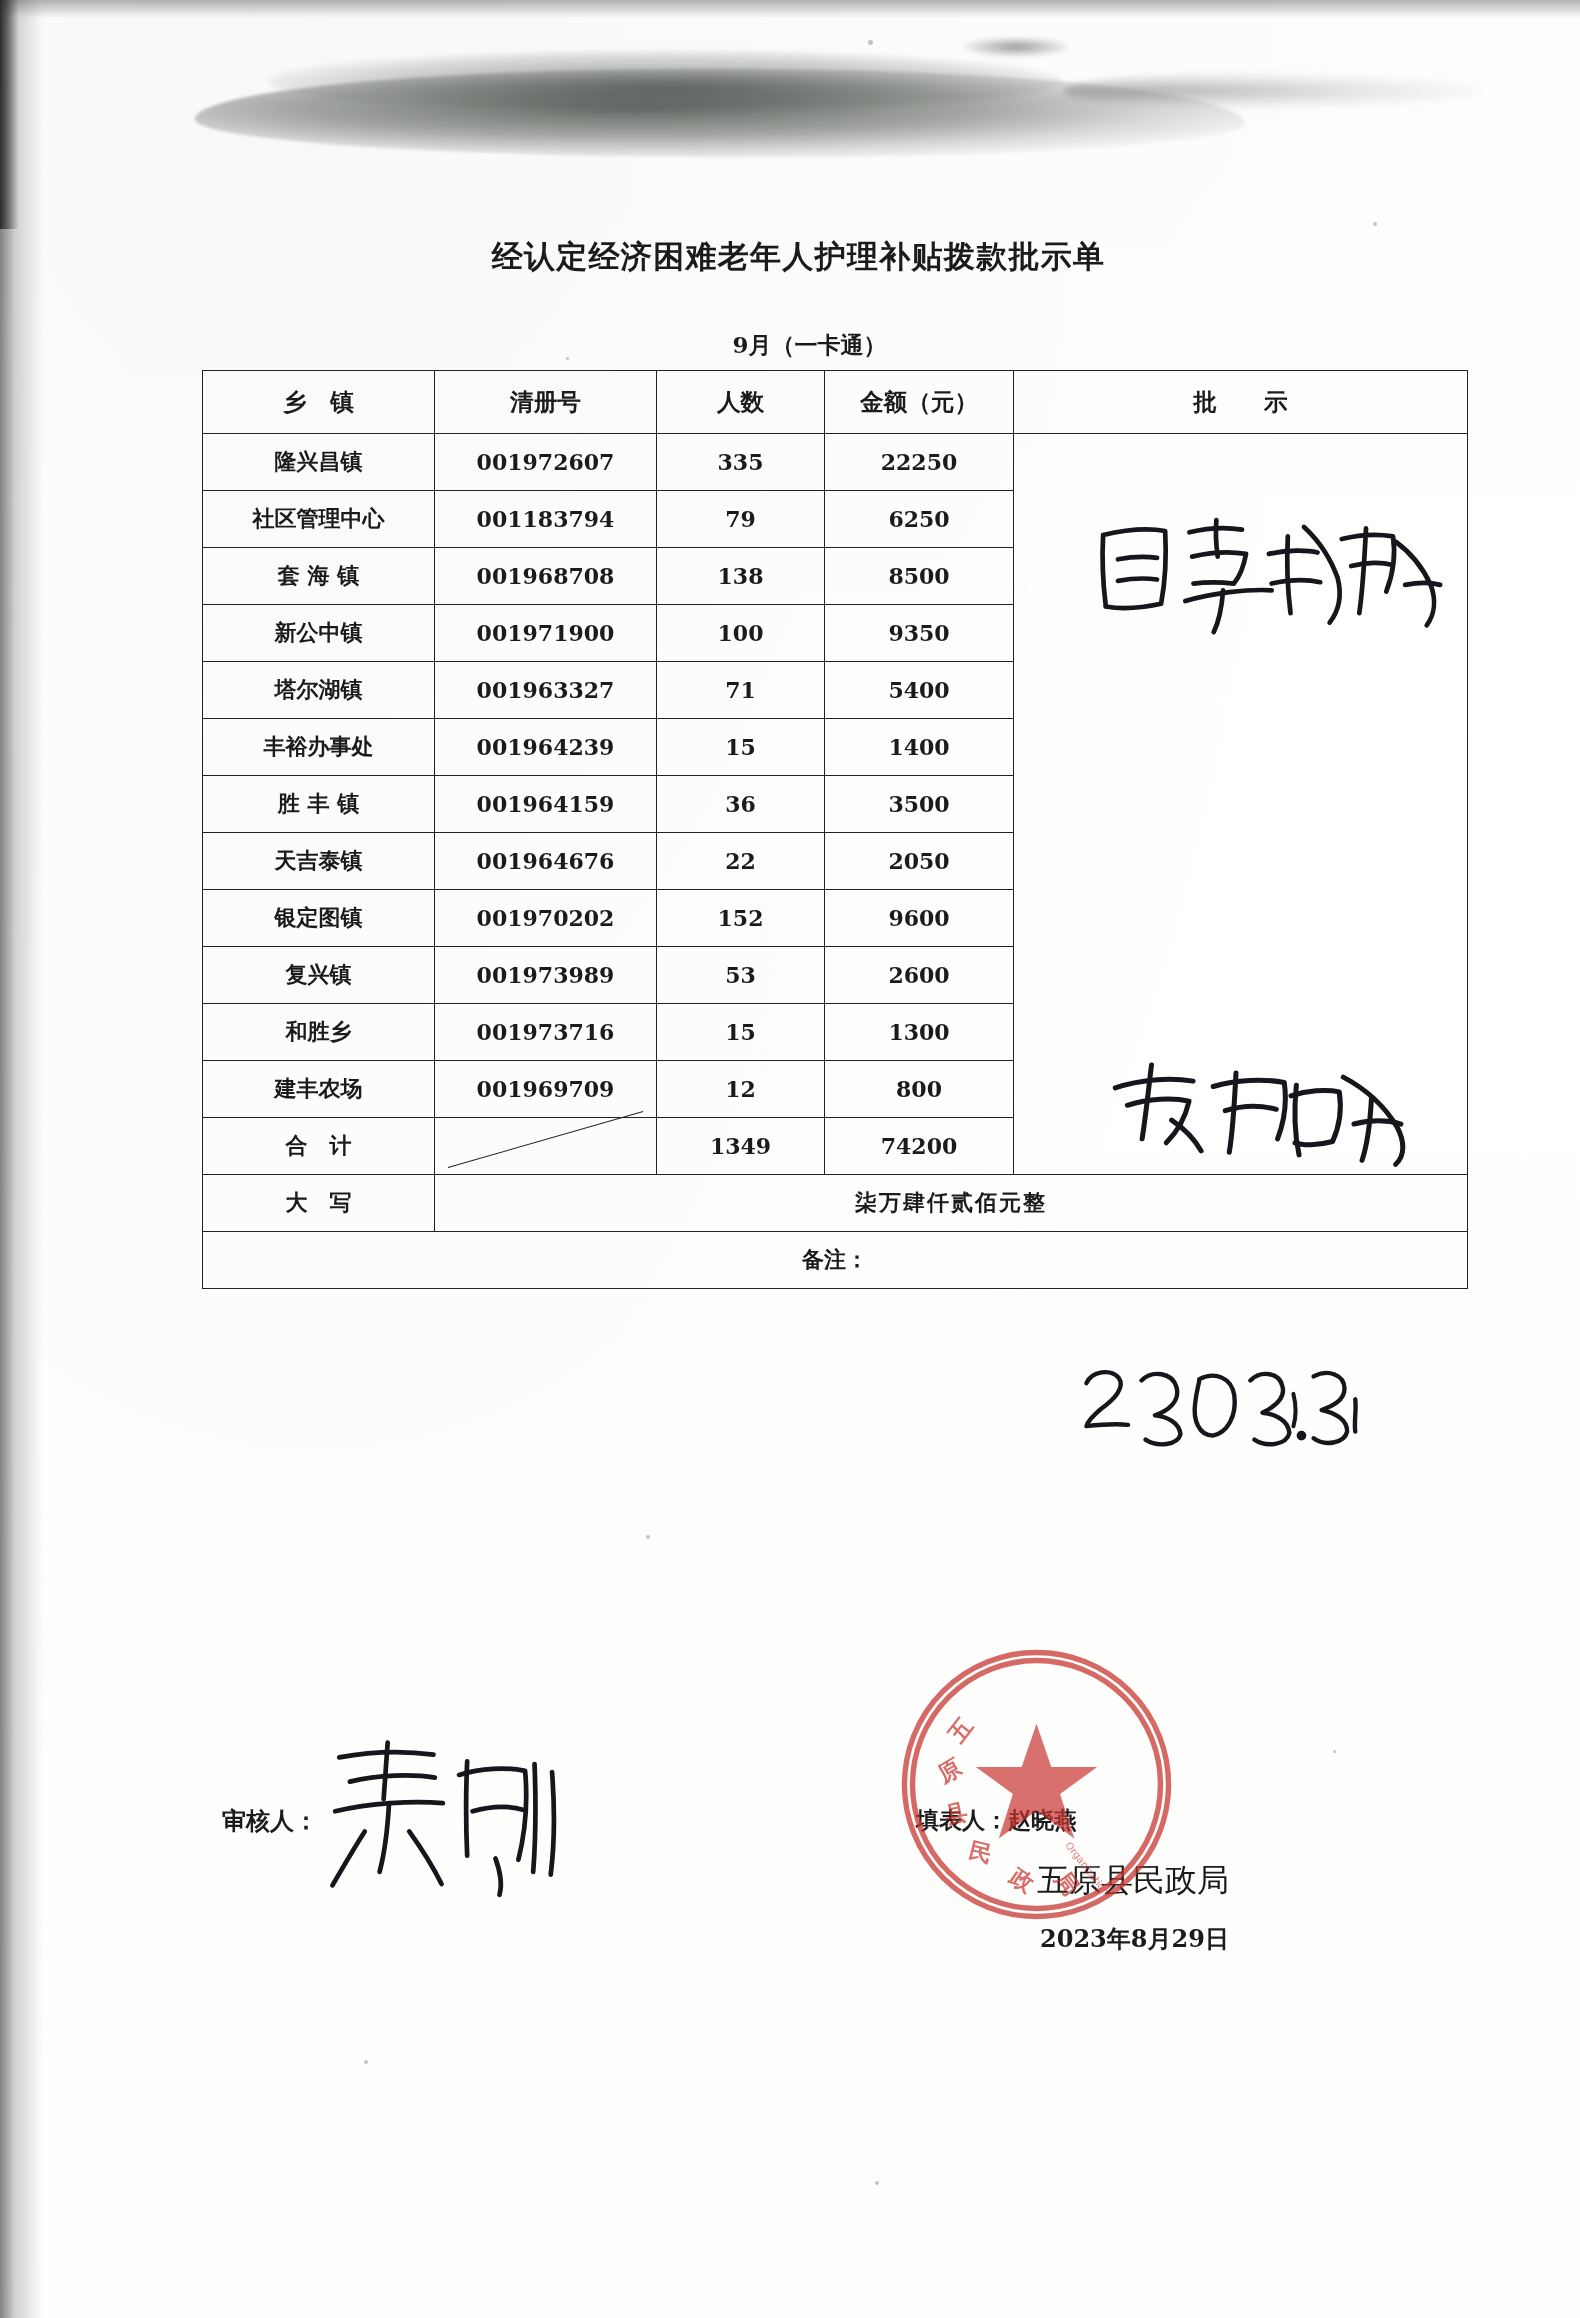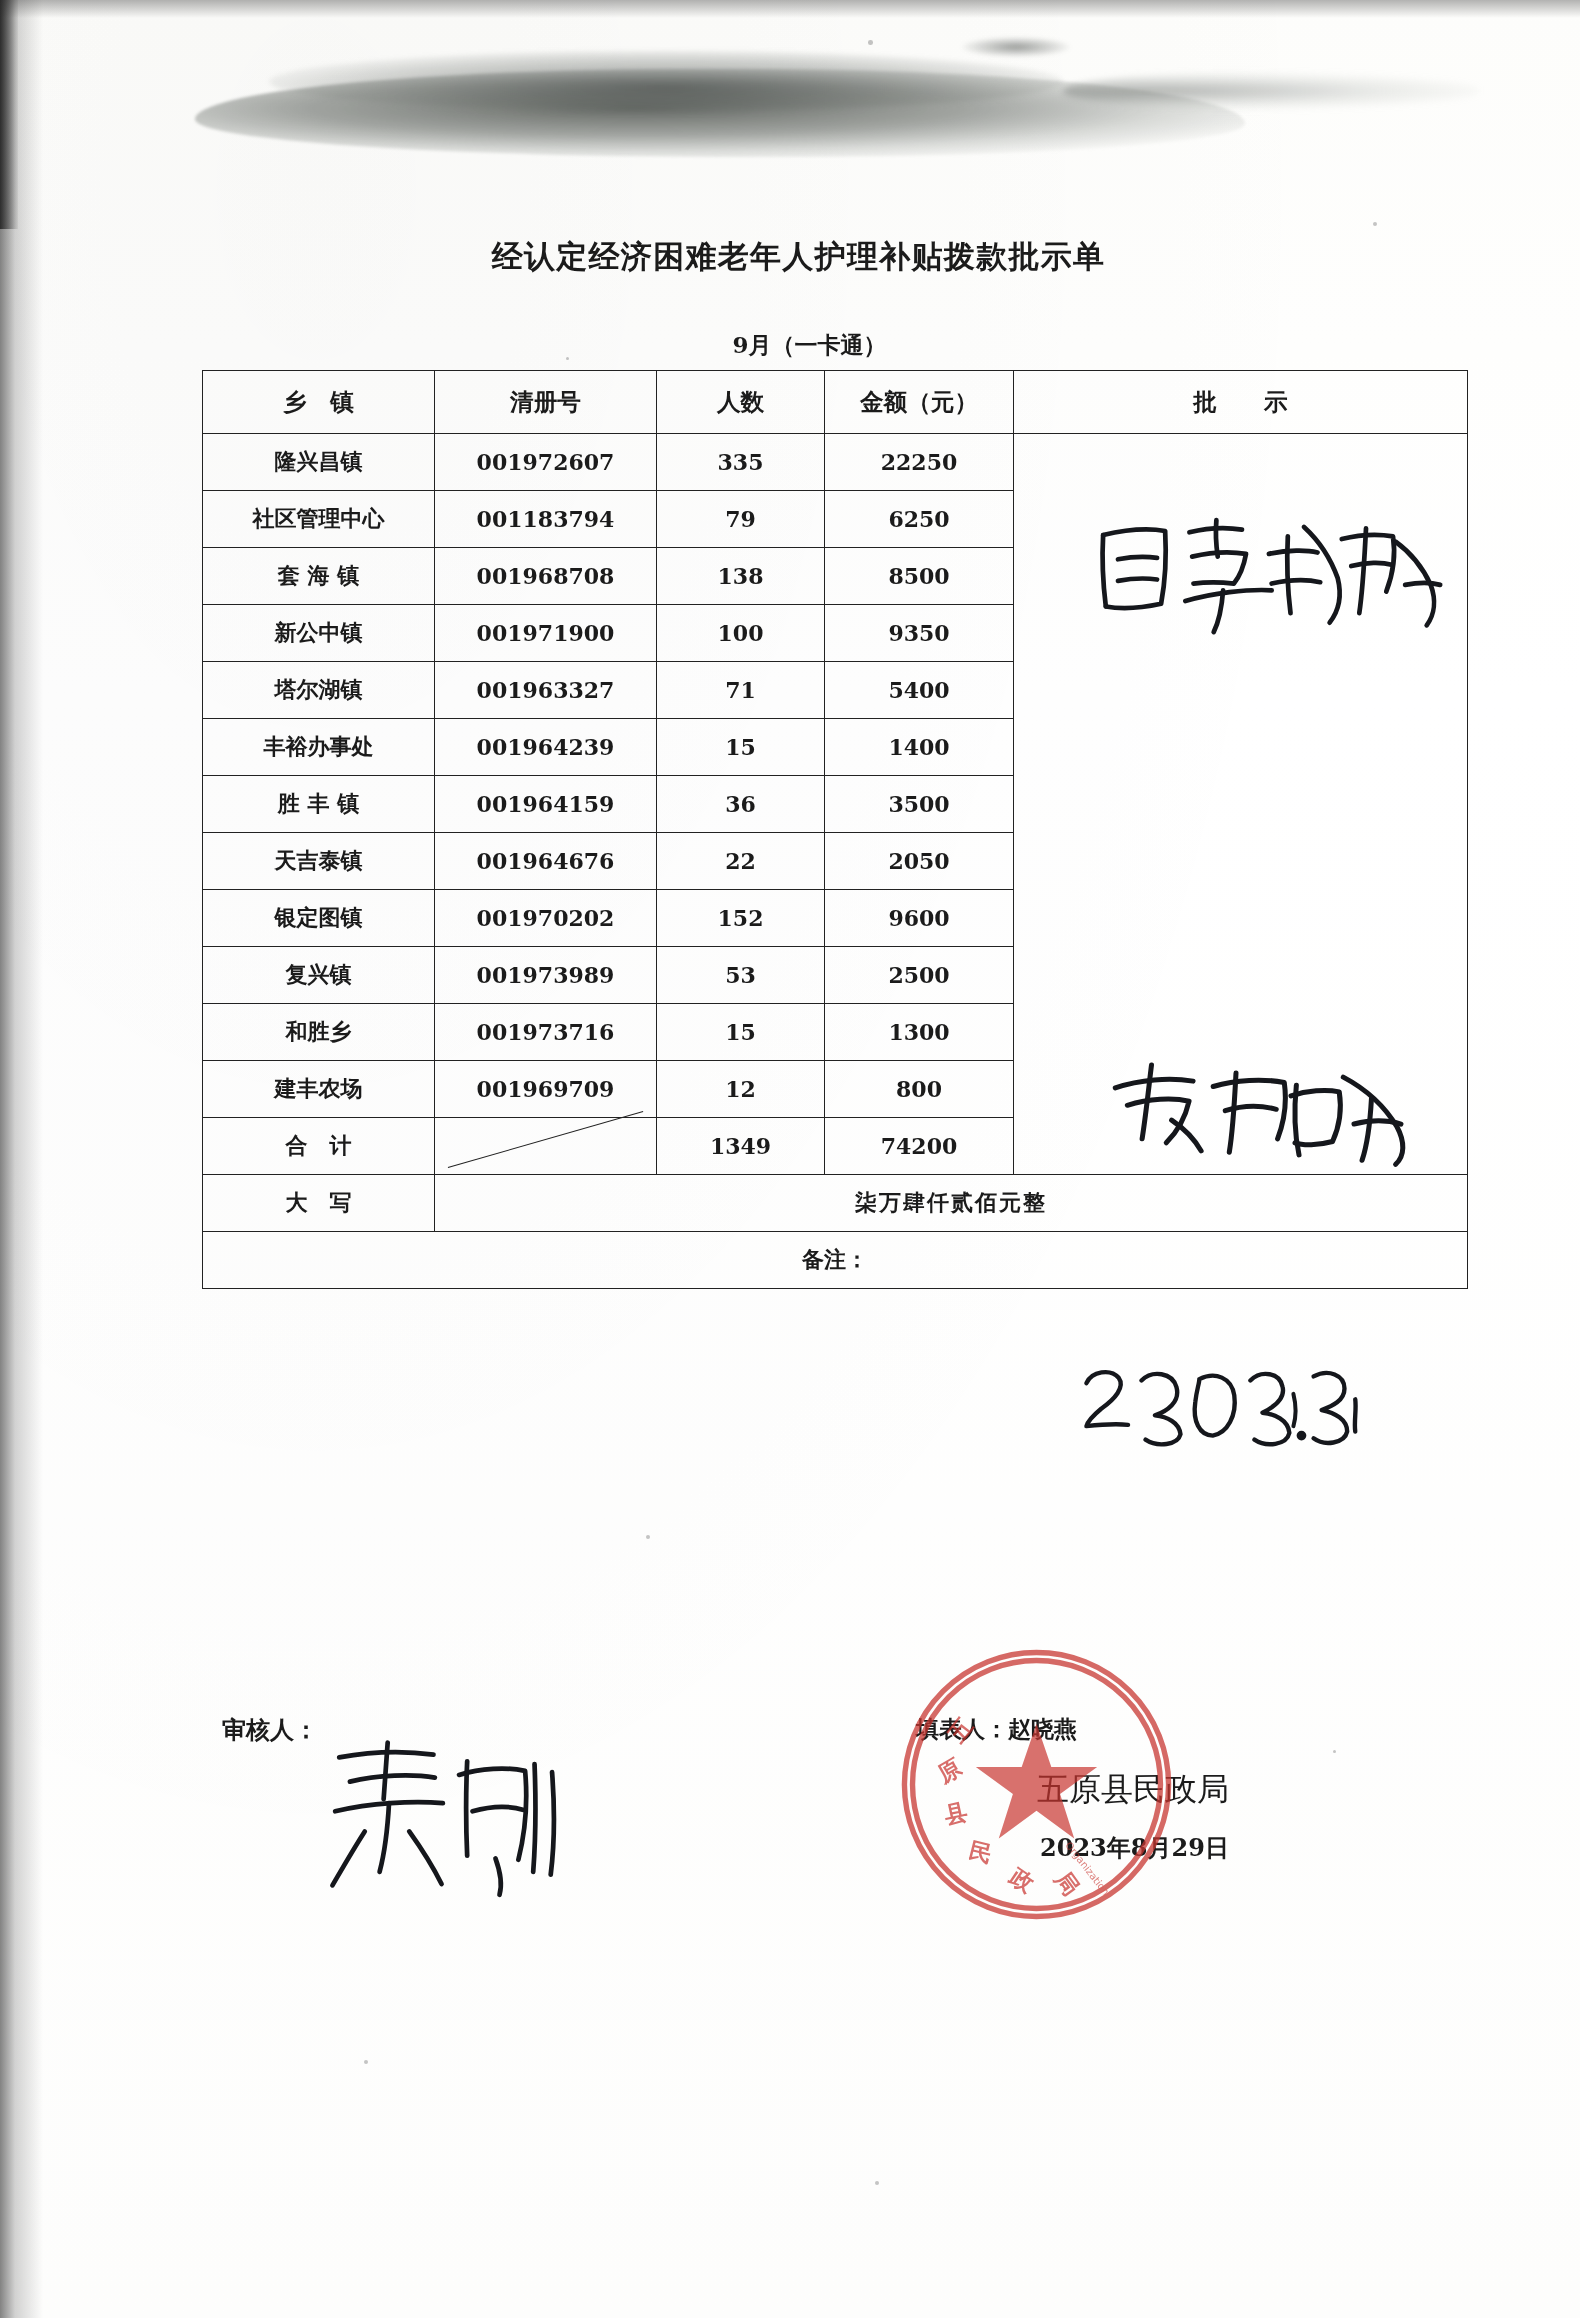--- a/index.html
+++ b/index.html
@@ -186,21 +186,21 @@
 
   .bigwrite-val {
     font-size: 23px;
     letter-spacing: 2px;
   }
 
   
   .footer {
     position: absolute;
     left: 202px;
-    top: 1687px;
+    top: 1778px;
     width: 1266px;
     height: 283px;
   }
   .auditor {
     position: absolute;
     left: 20px;
     top: 27px;
     font-size: 24px;
     font-weight: 600;
   }
@@ -351,21 +351,21 @@
         <tr>
           <td>银定图镇</td>
           <td>001970202</td>
           <td>152</td>
           <td>9600</td>
         </tr>
         <tr>
           <td>复兴镇</td>
           <td>001973989</td>
           <td>53</td>
-          <td>2500</td>
+          <td>2600</td>
         </tr>
         <tr>
           <td>和胜乡</td>
           <td>001973716</td>
           <td>15</td>
           <td>1300</td>
         </tr>
         <tr>
           <td>建丰农场</td>
           <td>001969709</td>

